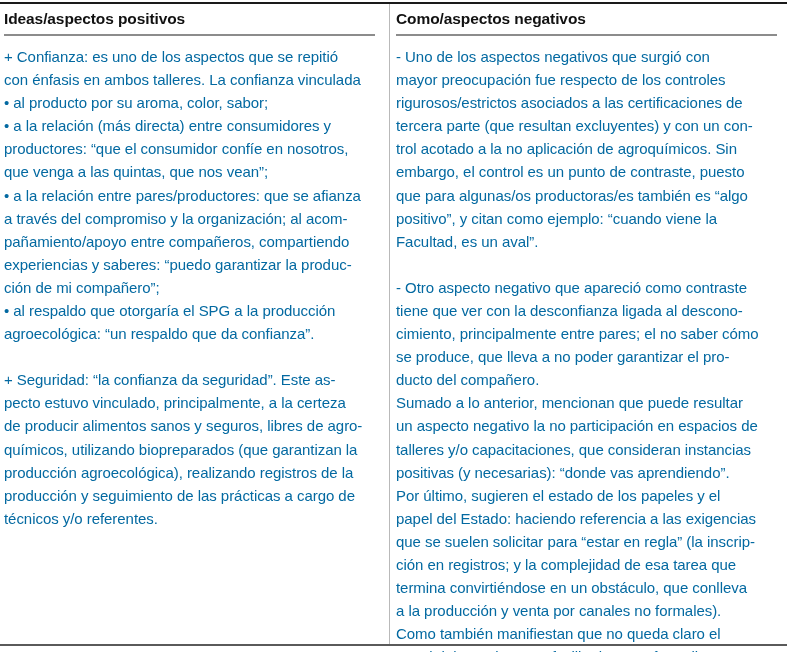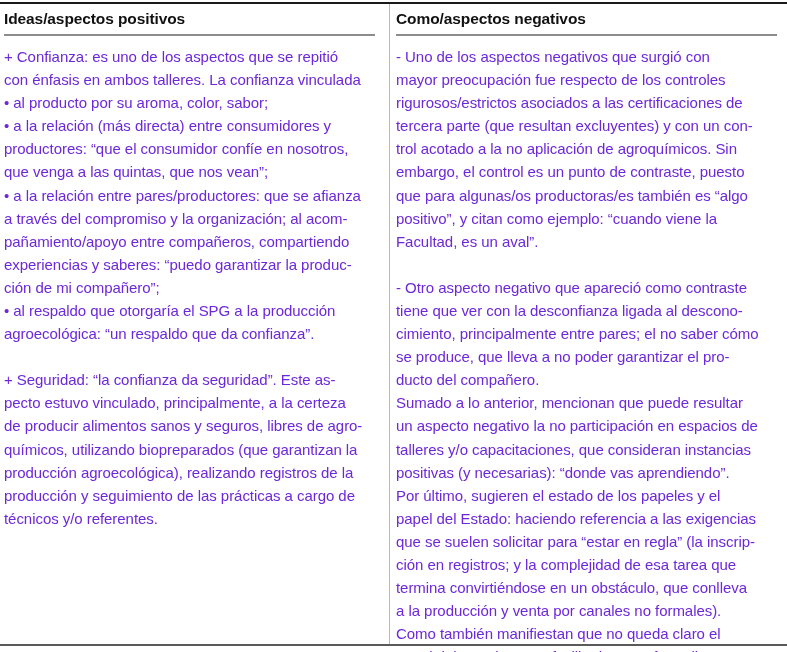--- a/index.html
+++ b/index.html
@@ -82,21 +82,21 @@
     background: #8c8c8c;
     margin-bottom: 9px;
   }
   .col-left .header-underline { width: 371px; }
   .col-right .header-underline { width: 381px; }
 
   
   .body-block {
     font-size: 15px;
     line-height: 23.1px;
-    color: #6d28d9;
+    color: #0369a1;
     letter-spacing: -0.05px;
     white-space: pre-line;
   }
   .body-block + .body-block {
     margin-top: 23px;
   }
 </style>
 </head>
 <body>
 

